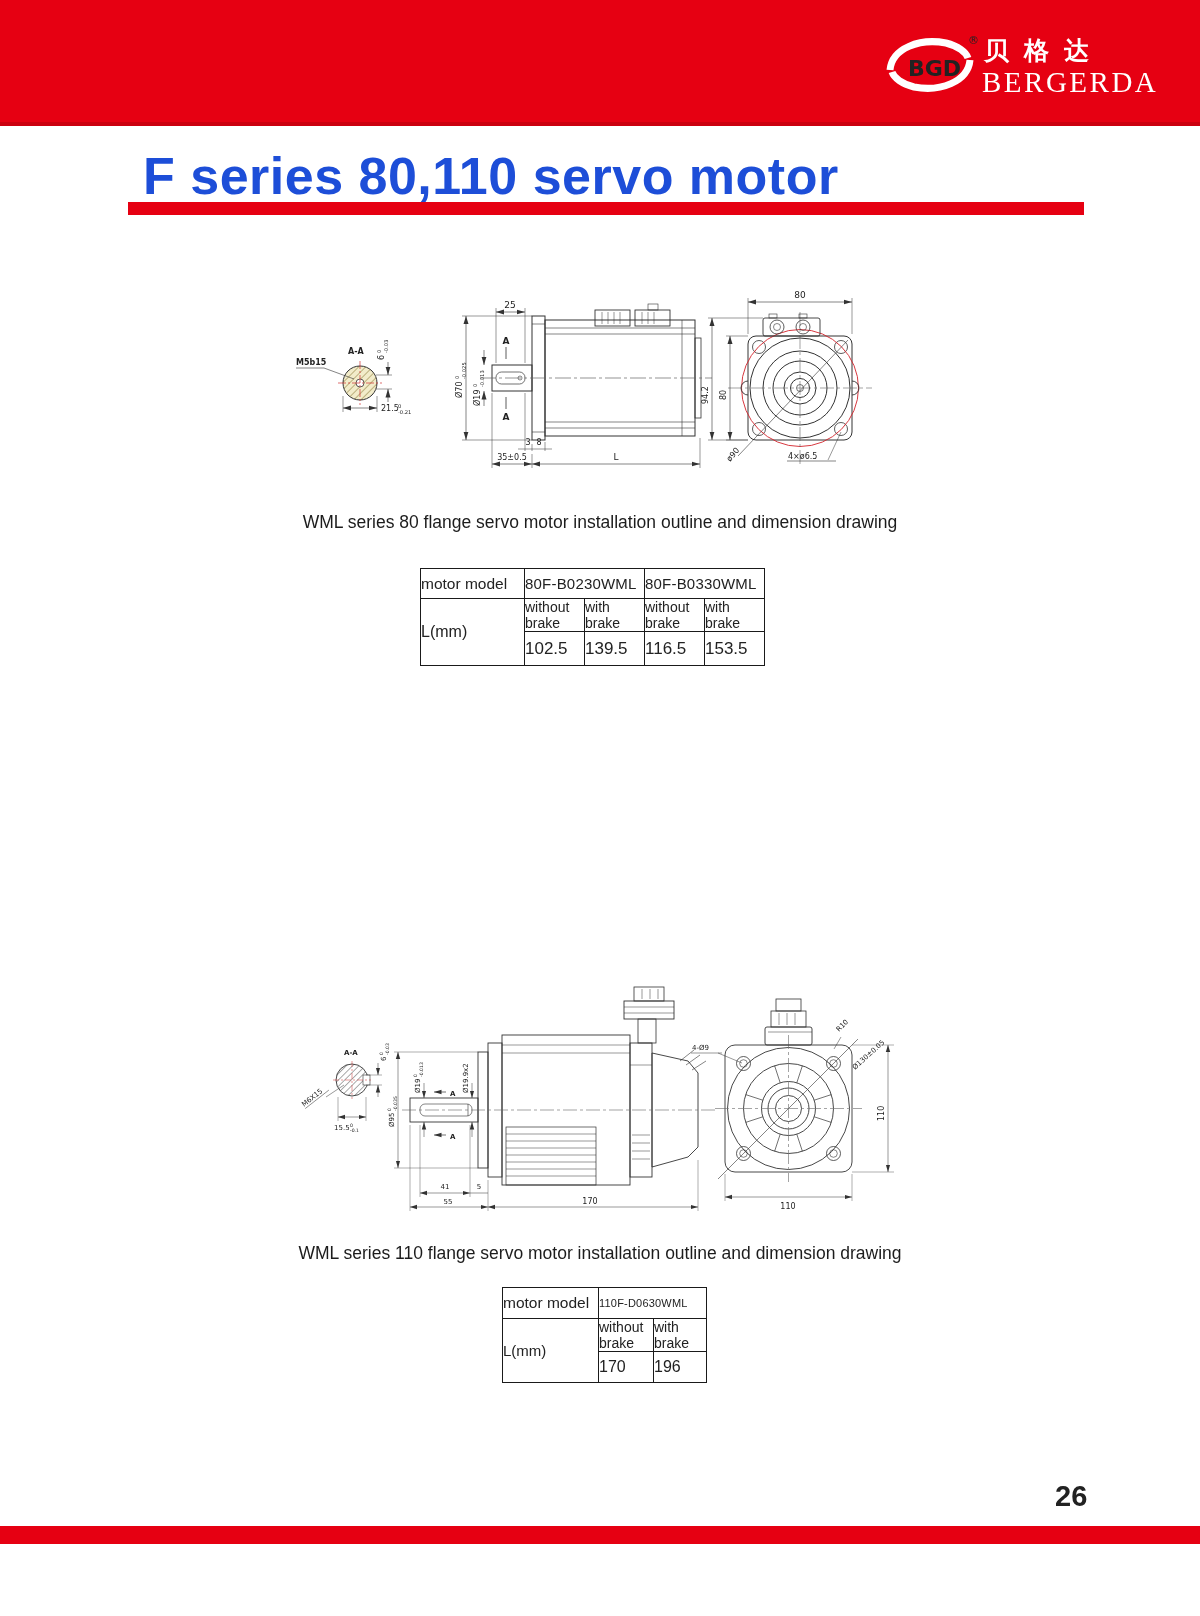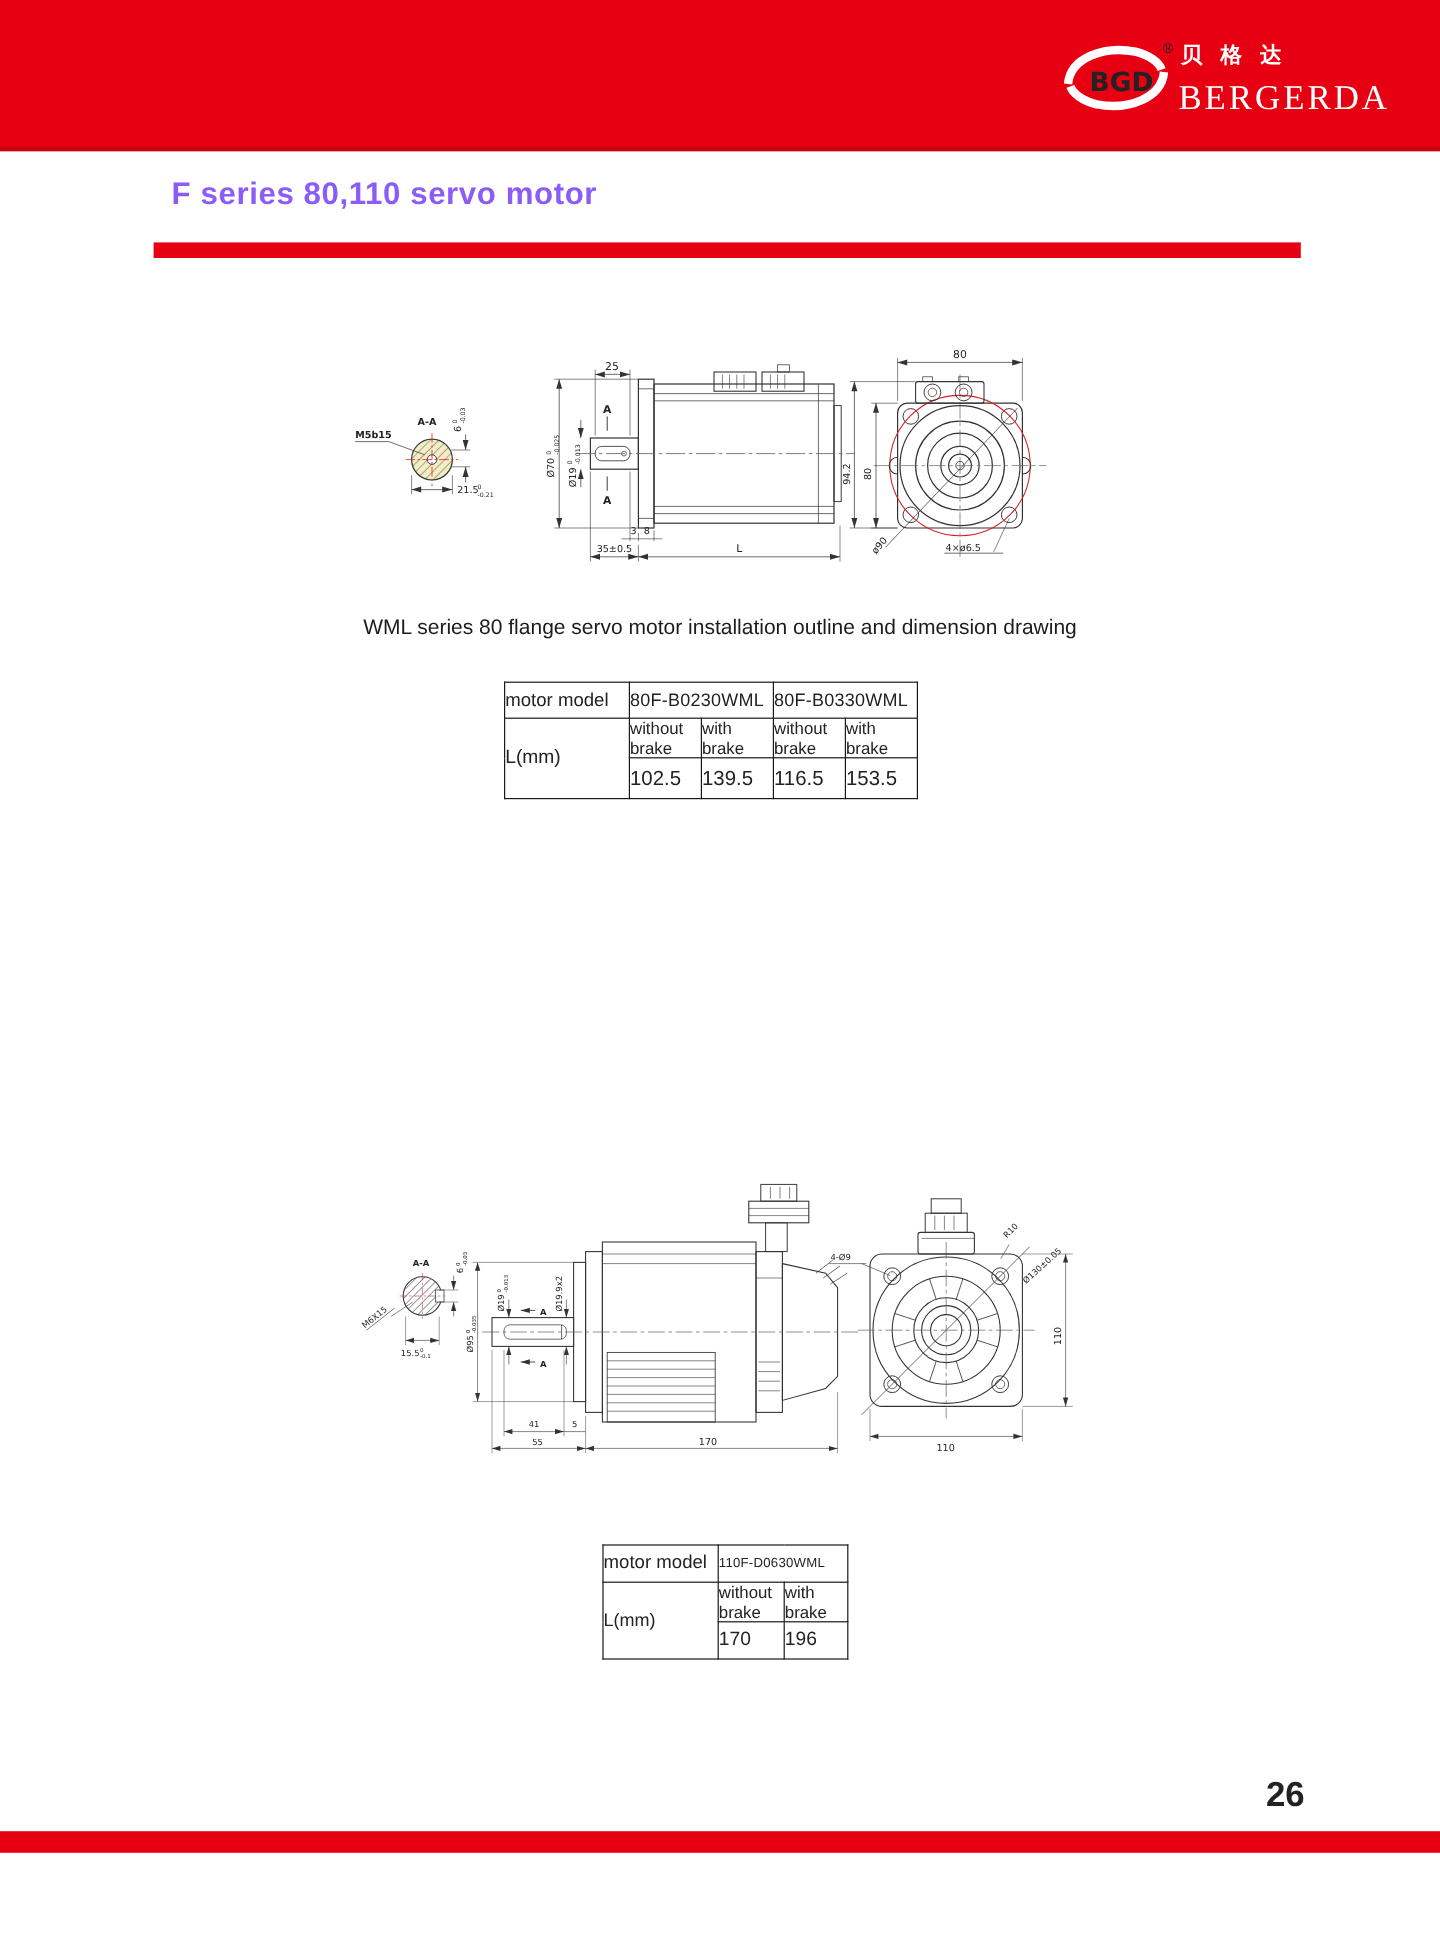--- a/index.html
+++ b/index.html
@@ -3,26 +3,26 @@
 <meta charset="utf-8">
 <style>
   html,body{margin:0;padding:0;background:#ffffff;}
   .page{position:relative;width:1200px;height:1616px;background:#ffffff;overflow:hidden;
         font-family:"Liberation Sans","DejaVu Sans",sans-serif;color:#1a1a1a;}
   .abs{position:absolute;}
   
   .band{left:0;top:0;width:1200px;height:122px;background:#e60012;border-bottom:4px solid #cb000f;}
   .logo-wrap{left:880px;top:30px;width:250px;height:72px;color:#fff;}
   .logo-mark{position:absolute;left:0;top:2px;}
-  .logo-cn{position:absolute;left:104px;top:4px;font-size:18px;letter-spacing:15px;white-space:nowrap;
+  .logo-cn{position:absolute;left:104px;top:4px;font-size:25px;letter-spacing:15px;white-space:nowrap;
            font-family:"DejaVu Sans",sans-serif;font-weight:bold;}
   .logo-en{position:absolute;left:102px;top:36px;font-size:29px;letter-spacing:2.5px;
            font-family:"Liberation Serif","DejaVu Serif",serif;font-weight:400;white-space:nowrap;}
   
-  .title{left:143px;top:146px;font-size:26px;font-weight:bold;color:#8b5cf6;letter-spacing:0.5px;}
+  .title{left:143px;top:146px;font-size:52px;font-weight:bold;color:#1d4ed8;letter-spacing:0.5px;}
   .title-bar{left:128px;top:202px;width:956px;height:13px;background:#e60012;}
   
   .caption{left:0;width:1200px;text-align:center;font-size:17.5px;font-weight:500;color:#1c1c1c;}
   .cap80{top:512px;}
   .cap110{top:1243px;}
   
   table.spec{border-collapse:collapse;table-layout:fixed;}
   table.spec td{border:1px solid #1a1a1a;vertical-align:middle;padding:0;color:#222;}
   .t80{left:420px;top:568px;}
   .t110{left:502px;top:1287px;}
@@ -435,20 +435,21 @@
     </g>
     <g transform="translate(565,95) rotate(-42)">
       <text class="d7" x="0" y="0">Ø130±0.05</text>
     </g>
     <g transform="translate(594,146) rotate(-90)">
       <text class="d8" x="0" y="0">110</text>
     </g>
     <text class="d8" x="498" y="234" text-anchor="middle">110</text>
   </svg>
 
+  <div class="abs caption cap110">WML series 110 flange servo motor installation outline and dimension drawing</div>
 
   <table class="abs spec t110">
     <colgroup>
         <col style="width:96px">
         <col style="width:55px">
         <col style="width:53px">
       </colgroup>
     <tbody>
         <tr style="height:31px">
       <td class="corner">motor model</td>

